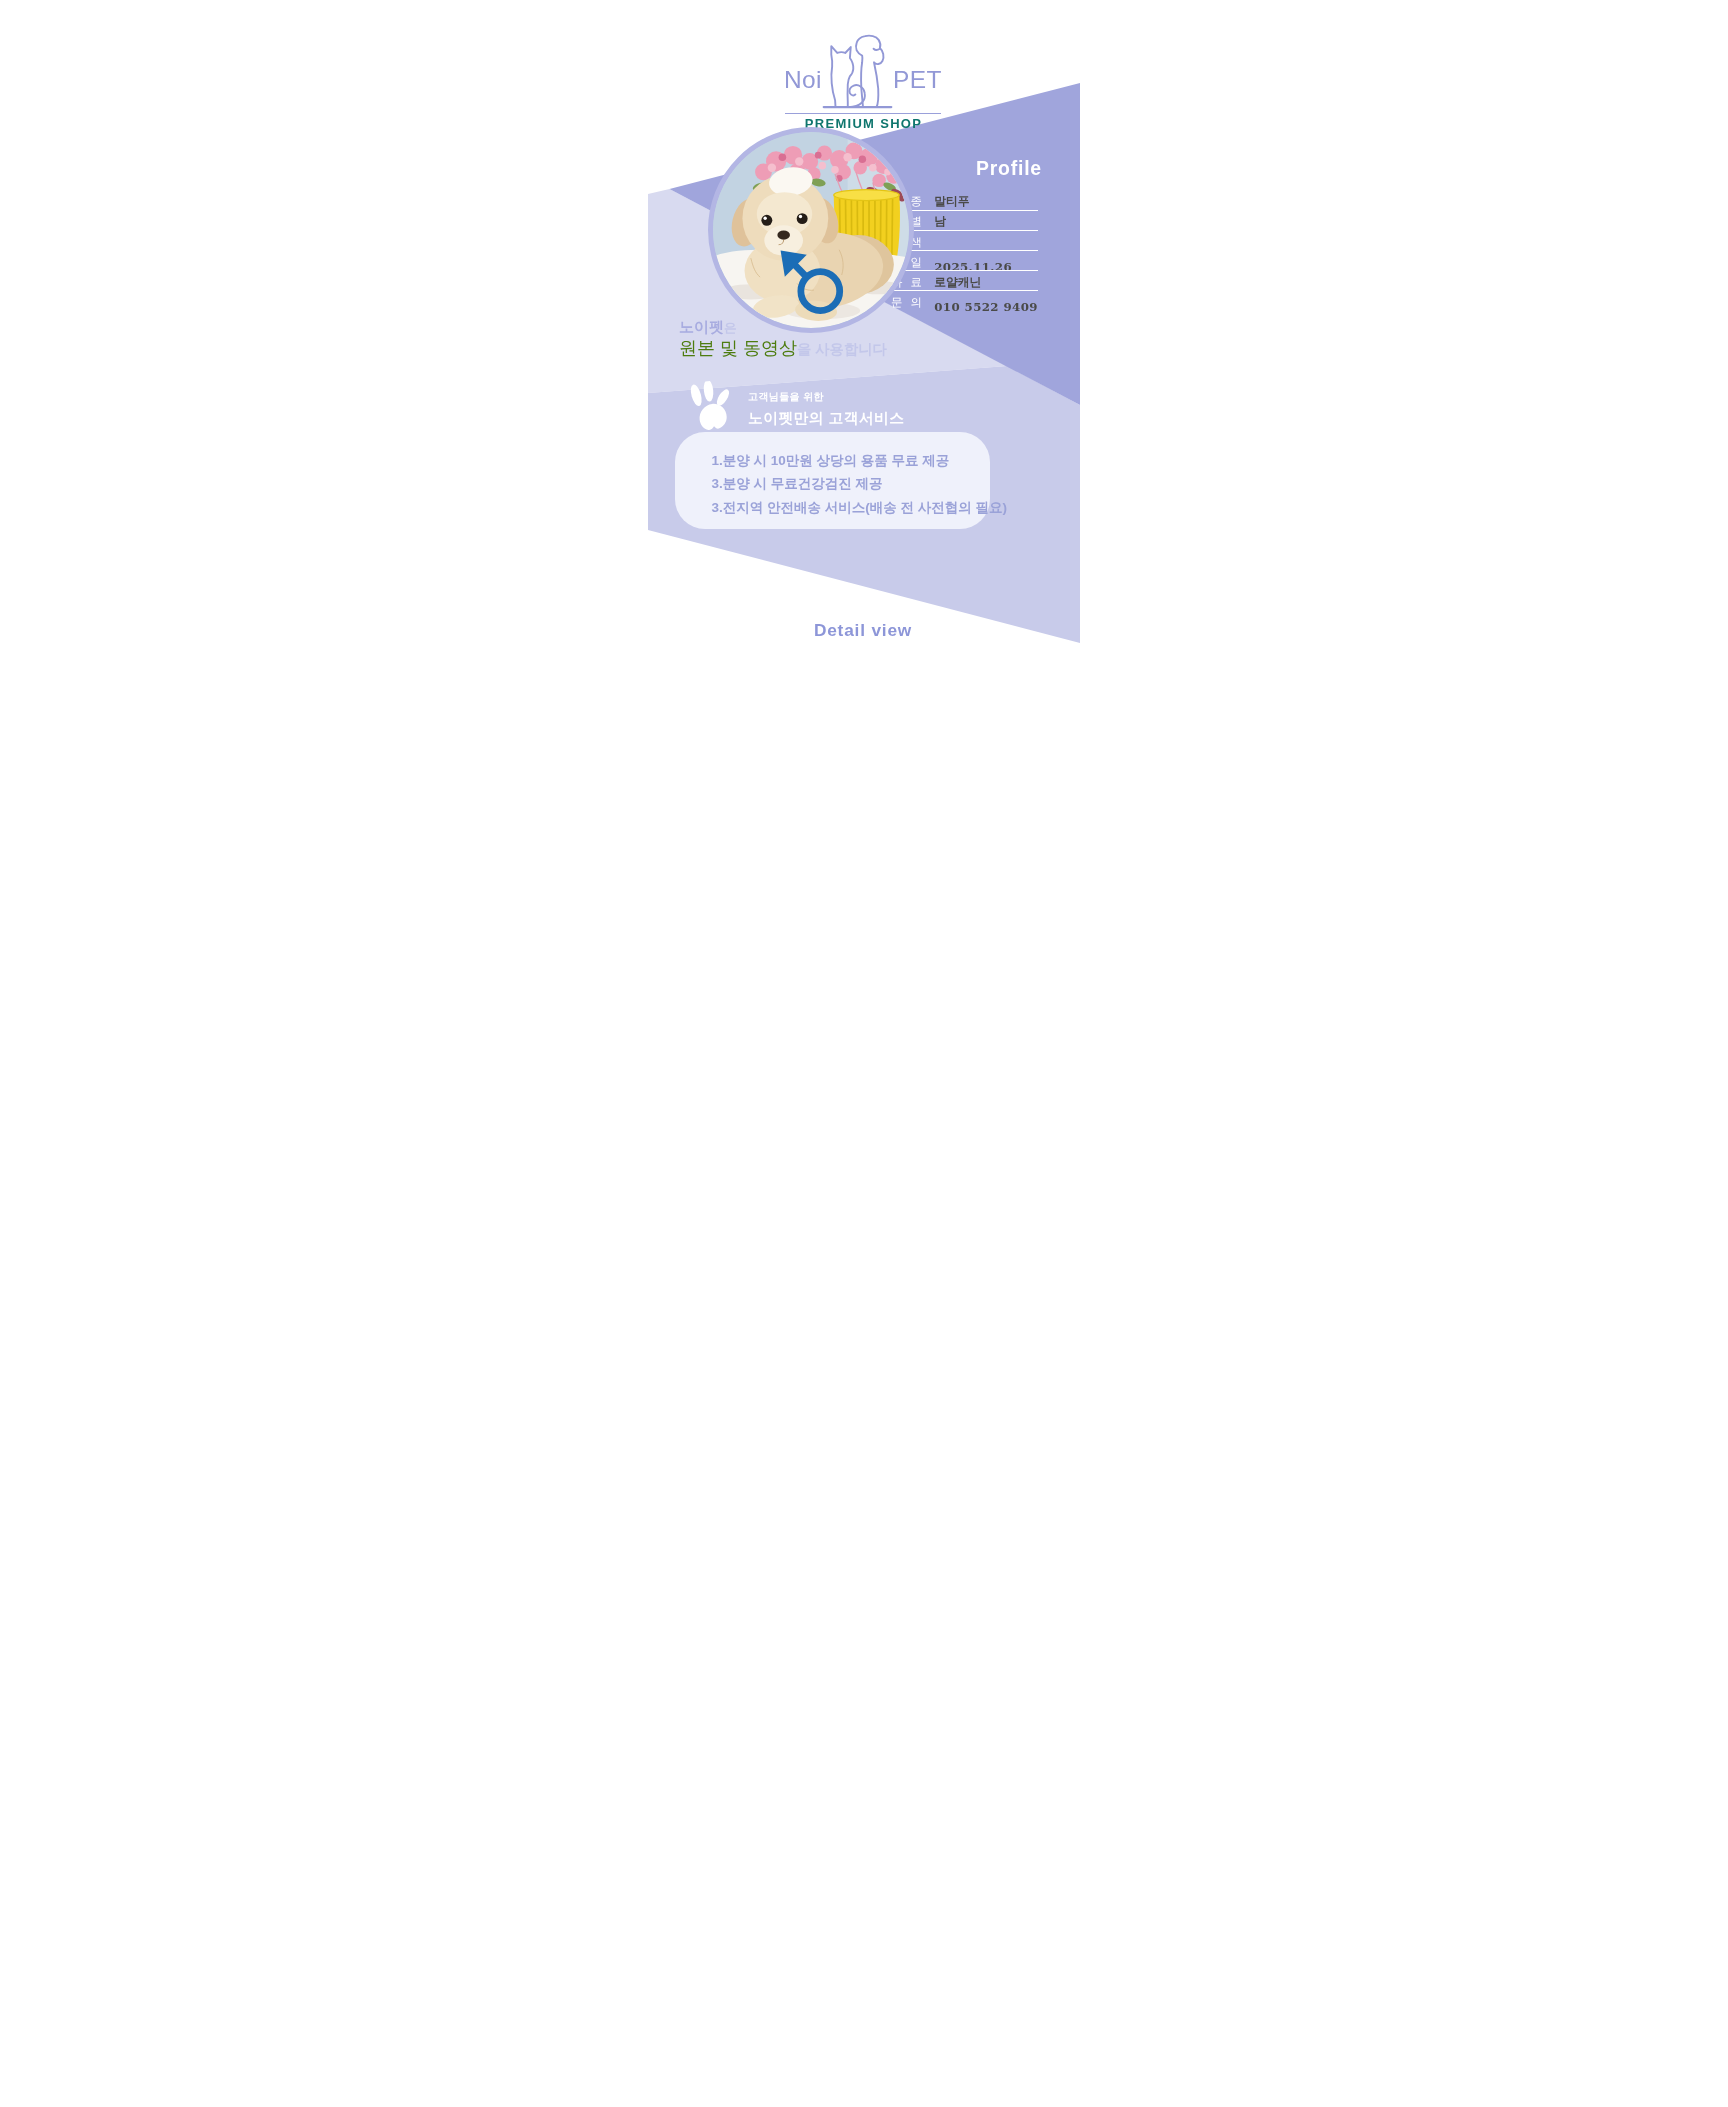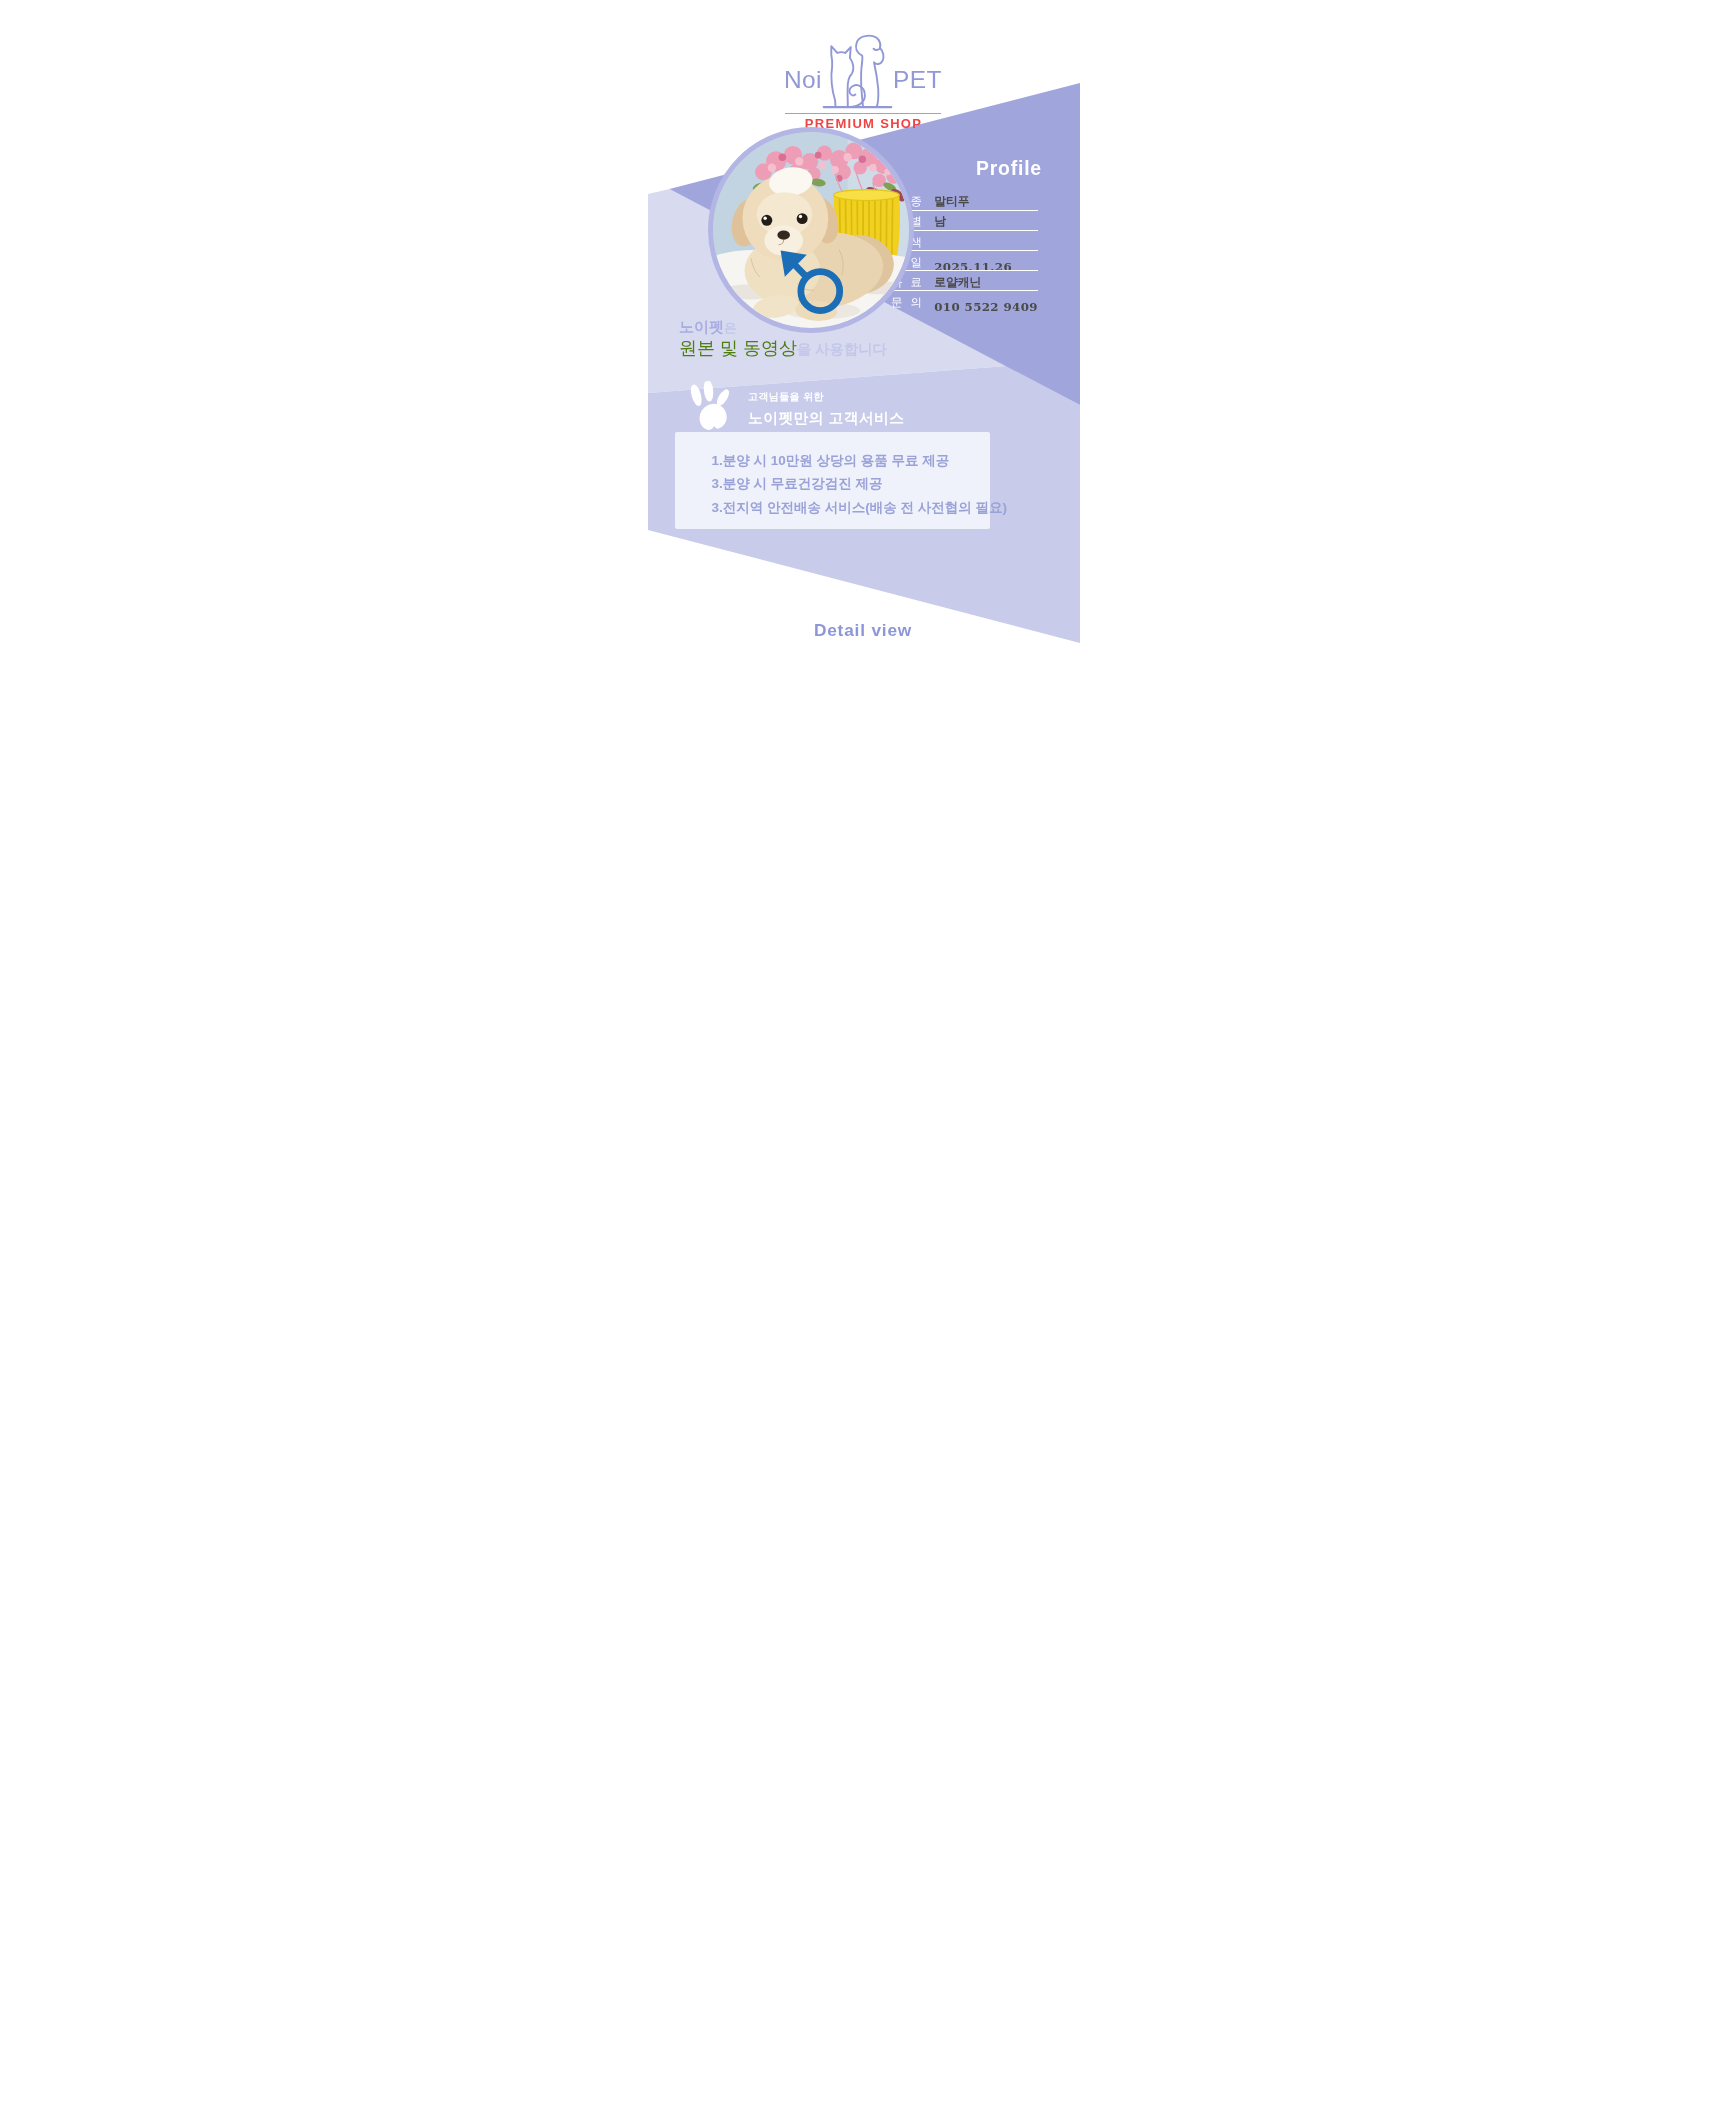--- a/index.html
+++ b/index.html
@@ -9,21 +9,21 @@
   .shape-light{background:#d8daf0;clip-path:polygon(0px 194px,21.5px 189px,359px 366px,0px 393px);}
   .shape-band{background:#c8cbea;clip-path:polygon(0px 393px,359px 366px,432px 405px,432px 643px,0px 530px);}
   .shape-dark{background:#a0a5dc;clip-path:polygon(21.5px 189px,432px 83px,432px 405px);}
 
   
   .brand{position:absolute;color:#9298d6;font-size:24.5px;font-weight:500;letter-spacing:0.4px;}
   .brand-noi{left:136px;top:66px;}
   .brand-pet{left:245px;top:66px;}
   .logo-art{position:absolute;left:174px;top:32px;width:71px;height:80px;}
   .logo-divider{position:absolute;left:137px;top:113px;width:156px;height:1.3px;background:#9aa0da;}
-  .logo-sub{position:absolute;left:129px;top:116px;width:173px;text-align:center;color:#ef4444;
+  .logo-sub{position:absolute;left:129px;top:116px;width:173px;text-align:center;color:#0f766e;
             font-size:13px;font-weight:700;letter-spacing:1.3px;}
 
   
   .profile-title{position:absolute;left:302px;top:157px;width:118px;text-align:center;color:#ffffff;
                  font-size:19.4px;font-weight:700;letter-spacing:0.8px;}
   .field-row{position:absolute;left:243px;width:177px;height:17px;display:flex;align-items:center;}
   .field-label{color:#ffffff;font-size:11.4px;letter-spacing:2.5px;width:39px;flex:none;}
   .field-value{color:#4a4a48;font-size:11.8px;font-weight:700;margin-left:4.2px;white-space:nowrap;}
   .field-value.num{font-family:"DejaVu Serif","Liberation Serif",serif;font-weight:600;letter-spacing:0.4px;margin-top:8px;}
   .field-line{position:absolute;left:243px;width:147px;height:0.8px;background:#ffffff;}
@@ -40,21 +40,21 @@
   .n-rest1{color:#c3c7ea;font-size:12.6px;font-weight:600;}
   .n-strong2{color:#4d7c0f;font-size:18px;font-weight:400;margin-top:24px;}
   .n-rest2{color:#c3c7ea;font-size:14.3px;font-weight:600;}
 
   
   .paw{position:absolute;left:40px;top:381px;width:47px;height:51px;transform:rotate(-6deg);}
   .svc-h1{position:absolute;left:100px;top:390px;color:#ffffff;font-size:10px;font-weight:700;letter-spacing:0.4px;}
   .svc-h2{position:absolute;left:100px;top:409px;color:#ffffff;font-size:14.8px;font-weight:700;letter-spacing:0.4px;text-align:center;}
 
   
-  .svc-box{position:absolute;left:26.6px;top:432px;width:315px;height:97px;border-radius:2px;background:#eff1fb;}
+  .svc-box{position:absolute;left:26.6px;top:432px;width:315px;height:97px;border-radius:30px;background:#eff1fb;}
   .svc-item{position:absolute;left:37px;color:#9aa2d8;font-size:13.5px;font-weight:700;white-space:nowrap;}
   .svc-item.i0{top:20px;} .svc-item.i1{top:43px;} .svc-item.i2{top:67px;}
 
   
   .detail-view{position:absolute;left:141px;top:620px;width:148px;text-align:center;color:#8d96d8;
                font-size:17.3px;font-weight:600;letter-spacing:0.8px;}
 </style>
 </head>
 <body>
 

